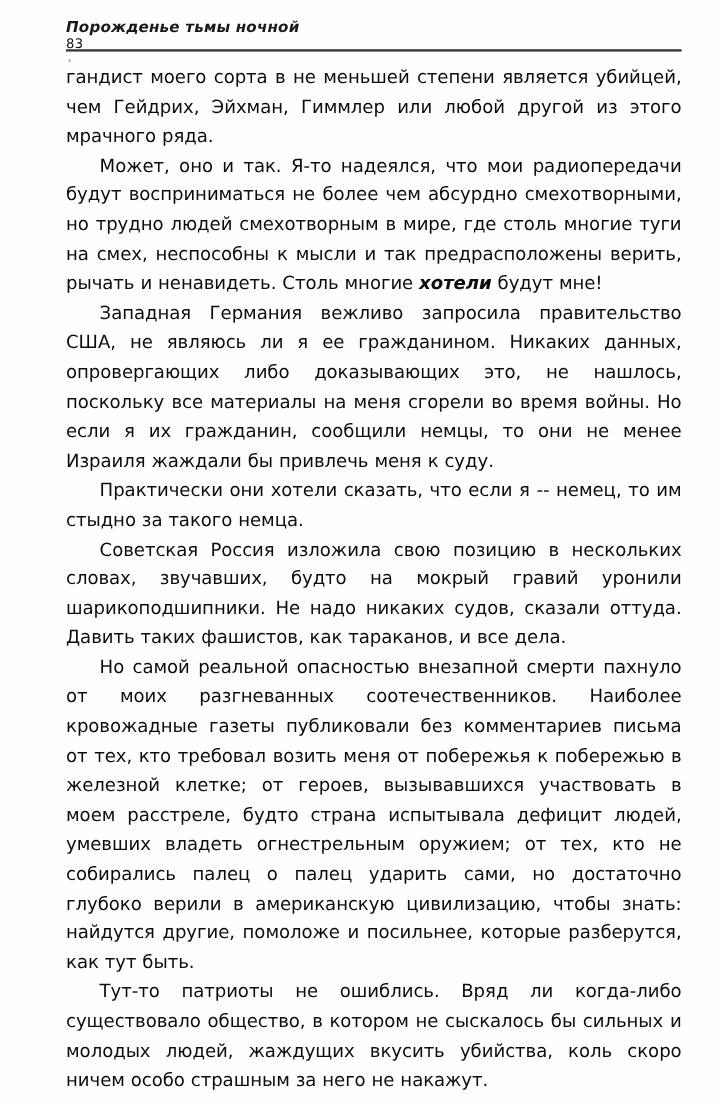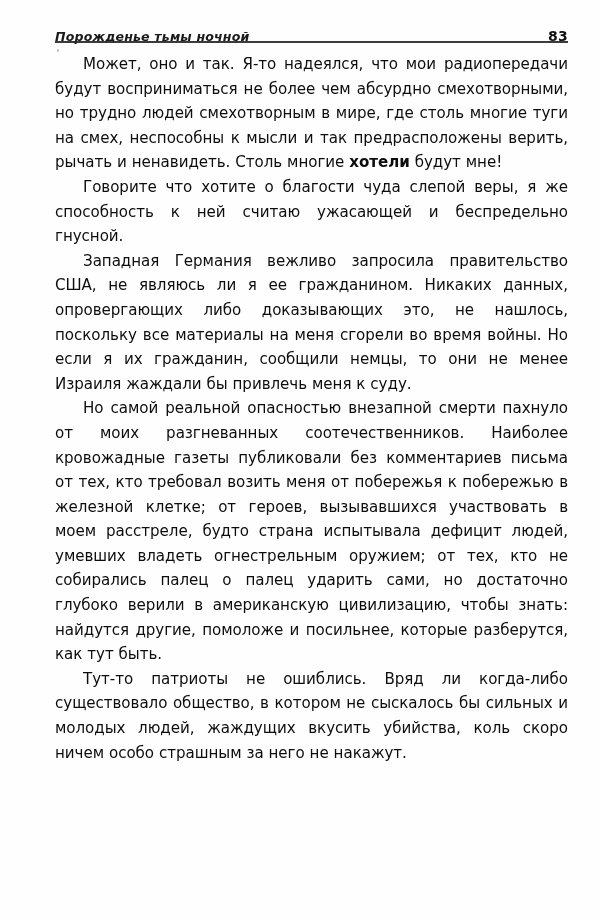--- a/index.html
+++ b/index.html
@@ -18,42 +18,43 @@
     position: relative;
     width: 600px;
     height: 920px;
     background: #fefefe;
   }
 
   
   .header {
     position: absolute;
     left: 55px;
-    top: 28px;
+    top: 16px;
     width: 513px;
     height: 26px;
     display: flex;
     align-items: baseline;
-    justify-content: space-between;
+    justify-content: center;
+    flex-direction: column;
   }
 
   .running-title {
     font-family: "DejaVu Sans", sans-serif;
     font-style: italic;
     font-weight: bold;
     font-size: 12.6px;
     letter-spacing: 0.15px;
     color: #1a1a1a;
     white-space: nowrap;
   }
 
   .folio {
     font-family: "DejaVu Sans", sans-serif;
-    font-weight: bold;
-    font-size: 14px;
+    font-weight: normal;
+    font-size: 11px;
     color: #111111;
     letter-spacing: 0.3px;
   }
 
   .header-rule {
     position: absolute;
     left: 55px;
     top: 41px;
     width: 513px;
     height: 2px;
@@ -82,20 +83,21 @@
     word-spacing: 0.2px;
     hyphens: manual;
   }
 
   .para.first {
     text-indent: 0;
   }
 
   .para b {
     font-weight: bold;
+    font-style: italic;
   }
 
   
   .speck {
     position: absolute;
     left: 57px;
     top: 49px;
     width: 2px;
     height: 3px;
     background: #b9b9b9;
@@ -111,27 +113,29 @@
     <div class="running-title">Порожденье тьмы ночной</div>
     <div class="folio">83</div>
   </div>
 
   <div class="header-rule"></div>
 
   <div class="speck"></div>
 
   <div class="textblock">
 
+    <p class="para first">гандист моего сорта в не меньшей степени является убийцей, чем Гейдрих, Эйхман, Гиммлер или любой другой из этого мрачного ряда.</p>
 
     <p class="para"><span>Может, оно и так. Я-то надеялся, что мои радиопередачи будут восприниматься не более чем абсурдно смехотворными, но трудно людей смехотворным в мире, где столь многие туги на смех, неспособны к мысли и так предрасположены верить, рычать и ненавидеть. Столь многие </span><b>хотели</b><span> будут мне!</span></p>
 
-    <p class="para">Говорите что хотите о благости чуда слепой веры, я же способность к ней считаю ужасающей и беспредельно гнусной.</p>
 
     <p class="para">Западная Германия вежливо запросила правительство США, не являюсь ли я ее гражданином. Никаких данных, опровергающих либо доказывающих это, не нашлось, поскольку все материалы на меня сгорели во время войны. Но если я их гражданин, сообщили немцы, то они не менее Израиля жаждали бы привлечь меня к суду.</p>
 
+    <p class="para">Практически они хотели сказать, что если я -- немец, то им стыдно за такого немца.</p>
 
+    <p class="para">Советская Россия изложила свою позицию в нескольких словах, звучавших, будто на мокрый гравий уронили шарикоподшипники. Не надо никаких судов, сказали оттуда. Давить таких фашистов, как тараканов, и все дела.</p>
 
     <p class="para">Но самой реальной опасностью внезапной смерти пахнуло от моих разгневанных соотечественников. Наиболее кровожадные газеты публиковали без комментариев письма от тех, кто требовал возить меня от побережья к побережью в железной клетке; от героев, вызывавшихся участвовать в моем расстреле, будто страна испытывала дефицит людей, умевших владеть огнестрельным оружием; от тех, кто не собирались палец о палец ударить сами, но достаточно глубоко верили в американскую цивилизацию, чтобы знать: найдутся другие, помоложе и посильнее, которые разберутся, как тут быть.</p>
 
     <p class="para">Тут-то патриоты не ошиблись. Вряд ли когда-либо существовало общество, в котором не сыскалось бы сильных и молодых людей, жаждущих вкусить убийства, коль скоро ничем особо страшным за него не накажут.</p>
 
   </div>
 </div>
 
 </body></html>

